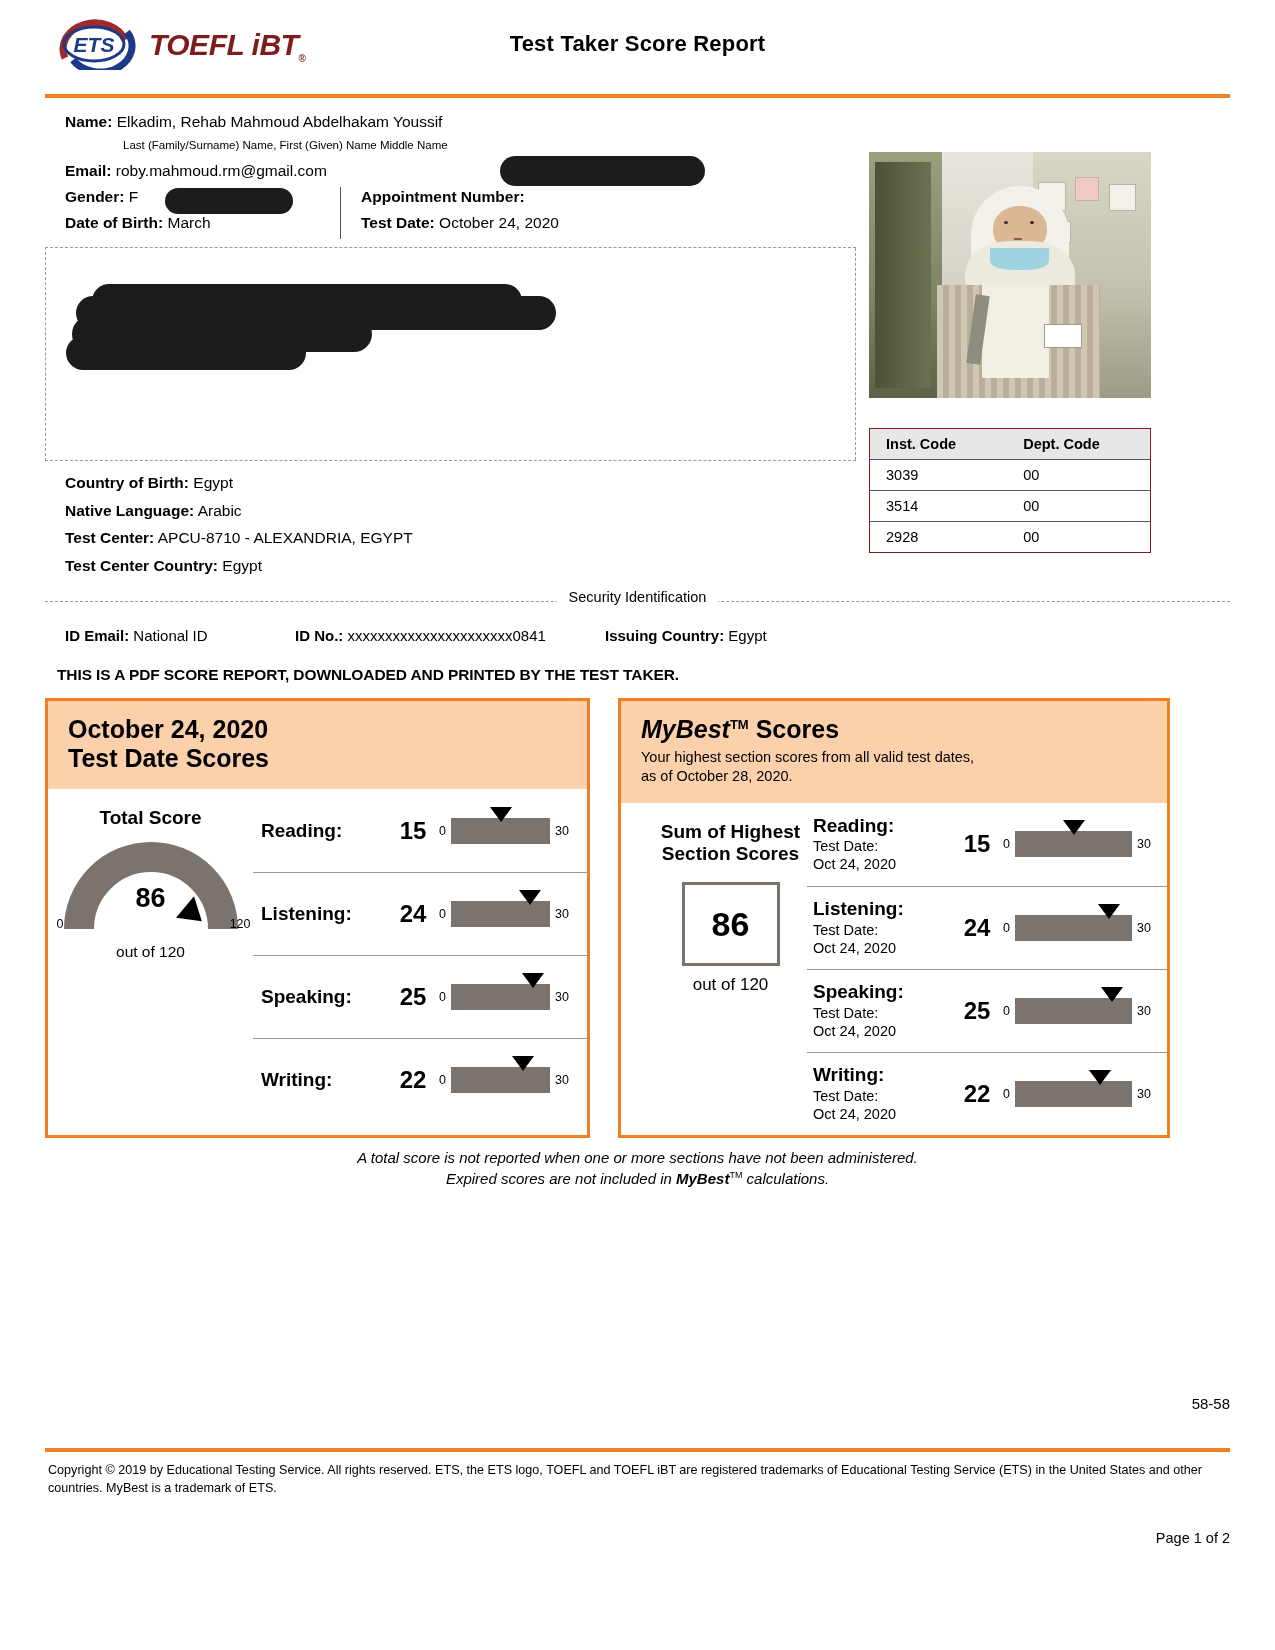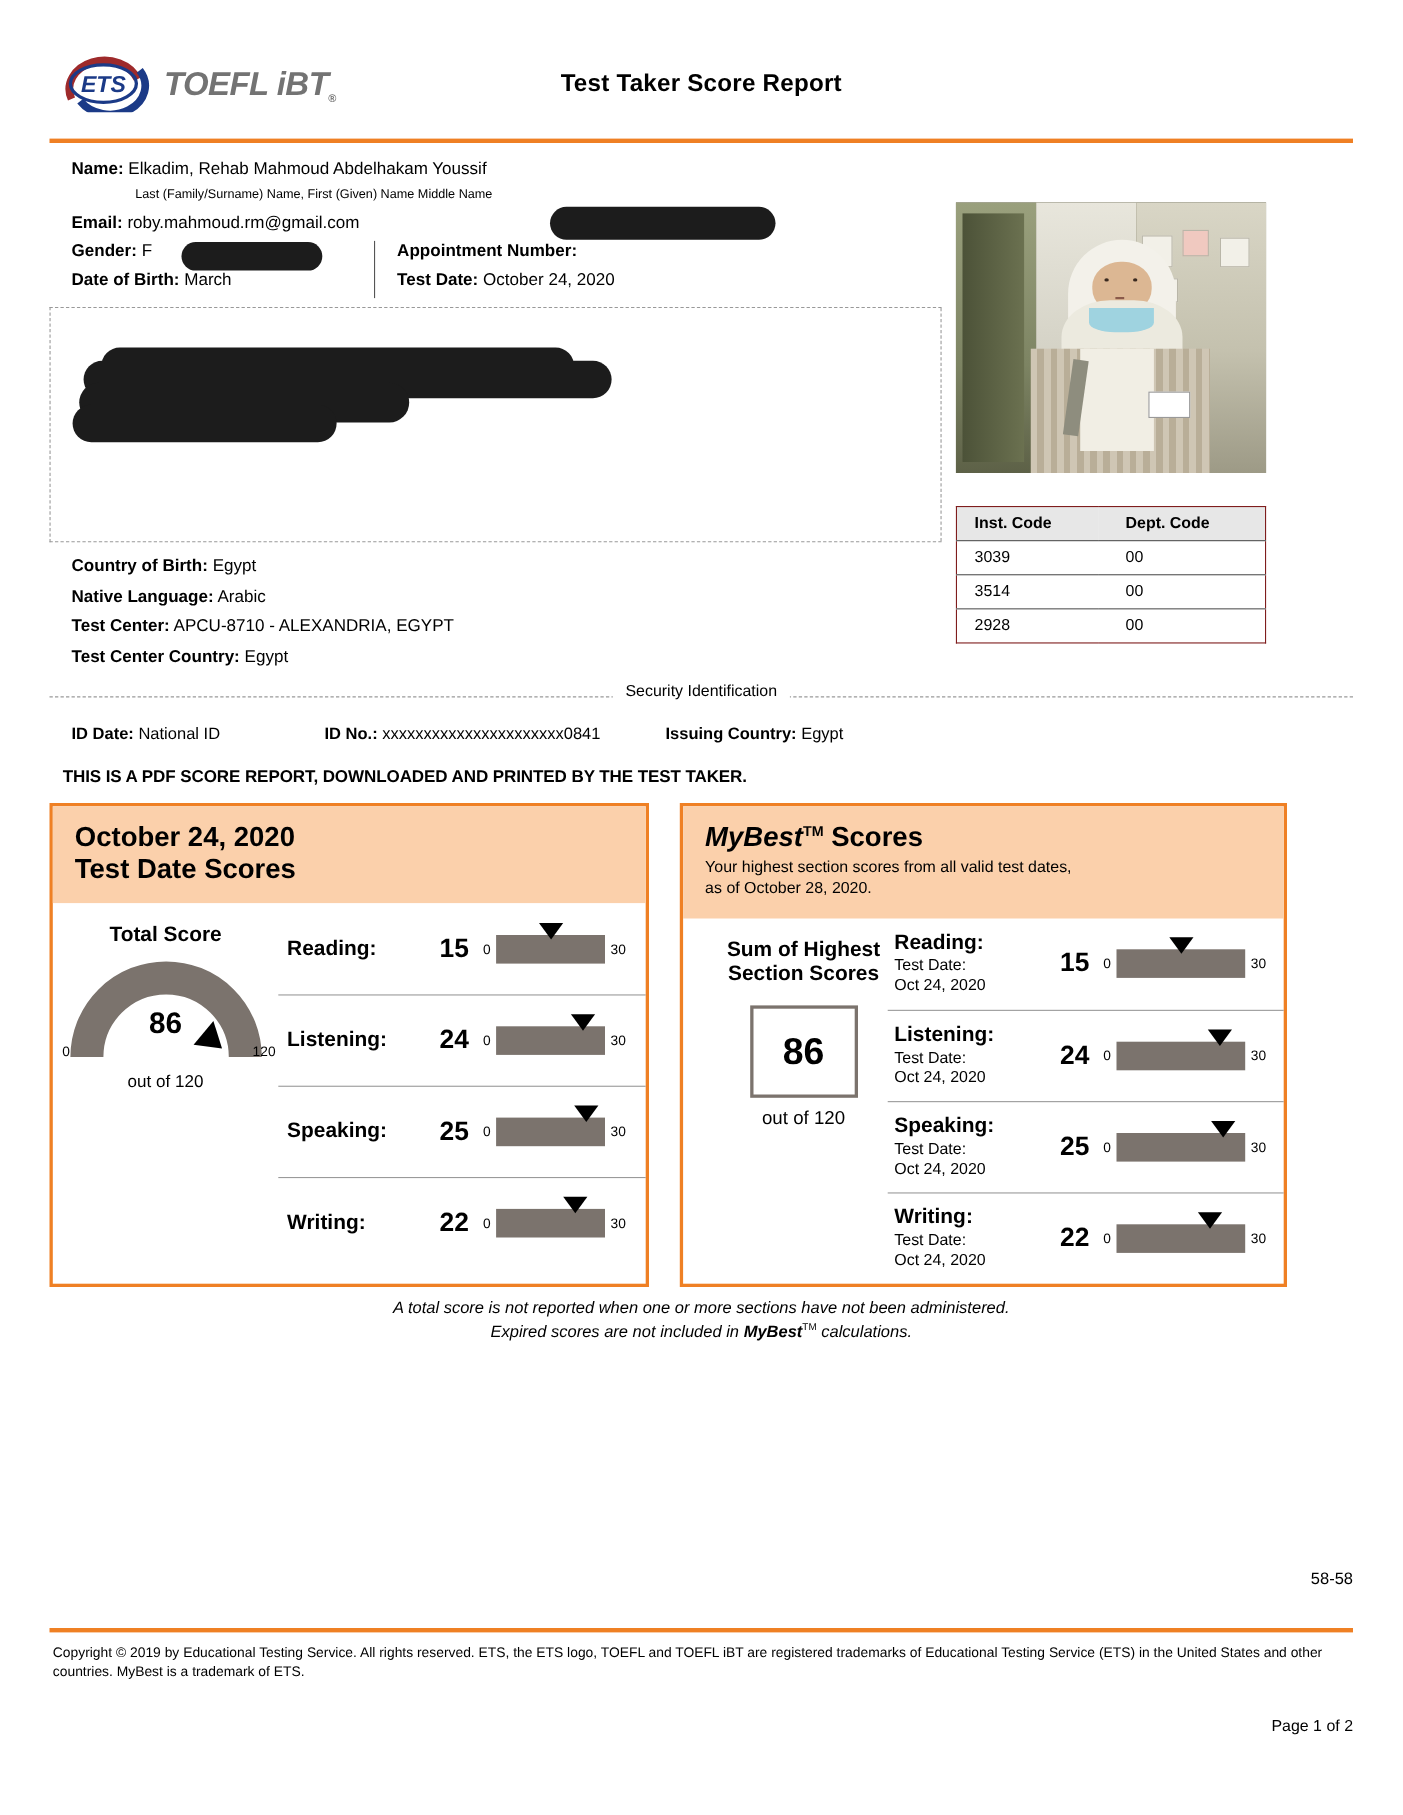--- a/index.html
+++ b/index.html
@@ -22,37 +22,36 @@
     box-sizing: border-box;
     padding: 0 45px;
   }
 
   
   .header {
     position: relative;
     height: 88px;
     display: flex;
     align-items: center;
-    margin-top: 32px;
   }
   .logo-block {
     display: flex;
     align-items: center;
     gap: 10px;
     padding-left: 8px;
   }
   .ets-mark { position: relative; width: 86px; height: 52px; }
   .ets-mark svg { display:block; }
   .toefl-word {
     font-family: "Liberation Sans", sans-serif;
     font-size: 30px;
     font-weight: bold;
     font-style: italic;
     letter-spacing: -0.5px;
-    color: #737373;
+    color: #7f1d1d;
     position: relative;
     top: 2px;
   }
   .toefl-word .reg { font-size: 10px; font-style: normal; vertical-align: sub; }
   .report-title {
     position: absolute;
     left: 0; right: 0;
     text-align: center;
     font-size: 22px;
     font-weight: bold;
@@ -556,21 +555,21 @@
       <span class="val">Egypt</span>
     </div>
   </div>
 
   <div class="sec-wrap">
     <div class="sec-line"></div>
     <div class="sec-label">Security Identification</div>
   </div>
   <div class="sec-row">
     <div class="c-idtype">
-      <span class="lbl">ID Date:</span>
+      <span class="lbl">ID Email:</span>
       <span class="val">National ID</span>
     </div>
     <div class="c-idno">
       <span class="lbl">ID No.:</span>
       <span class="val">xxxxxxxxxxxxxxxxxxxxxx0841</span>
     </div>
     <div>
       <span class="lbl">Issuing Country:</span>
       <span class="val">Egypt</span>
     </div>

